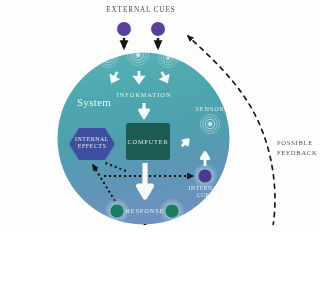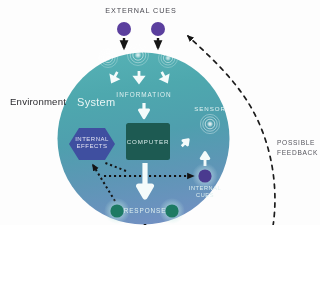--- a/index.html
+++ b/index.html
@@ -5,21 +5,21 @@
   html, body {
     margin: 0;
     padding: 0;
     background: #ffffff;
   }
   #canvas {
     position: relative;
     width: 320px;
     height: 225px;
     background: #fdfdfd;
-    font-family: Liberation Sans, sans-serif;
+    font-family: Liberation Serif, serif;
     overflow: hidden;
   }
   #diagram-svg {
     position: absolute;
     left: 0;
     top: 0;
     width: 320px;
     height: 295px;
   }
   .lbl {
@@ -210,21 +210,20 @@
 
     <line x1="145" y1="224" x2="145" y2="246" stroke="#151515" stroke-width="2.6" marker-end="url(#arrowBlack)"></line>
 
     <polygon points="133,253 167,253 180,270.5 167,288 133,288 120,270.5" fill="#4b58a8"></polygon>
 
     <path d="M258,270 C282,232 284,150 241,92 C226,71 205,52 188,36" fill="none" stroke="#1b1b1b" stroke-width="1.7" stroke-dasharray="4.2 5.2" stroke-linecap="round" marker-end="url(#arrowBlack)"></path>
   </svg>
 
   <div class="lbl lbl-center txt-external-cues" style="left:141px; top:6px;">EXTERNAL CUES</div>
 
-  <div class="lbl txt-environment" style="left:10px; top:96px;">Environment</div>
 
   <div class="lbl txt-system" style="left:77px; top:96px;">System</div>
 
   <div class="lbl lbl-center txt-information" style="left:144px; top:91px;">INFORMATION</div>
 
   <div class="lbl lbl-center txt-sensor" style="left:210px; top:105px;">SENSOR</div>
 
   <div class="lbl lbl-center txt-computer" style="left:148px; top:138px;">COMPUTER</div>
 
   <div class="lbl lbl-center txt-internal-effects" style="left:92px; top:136px;">

